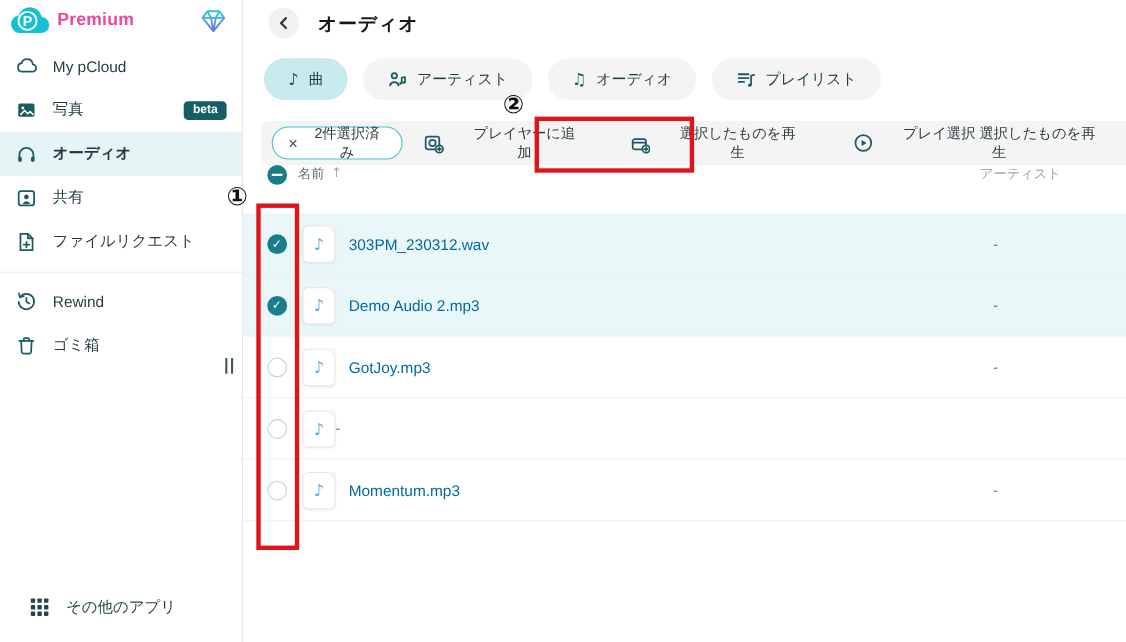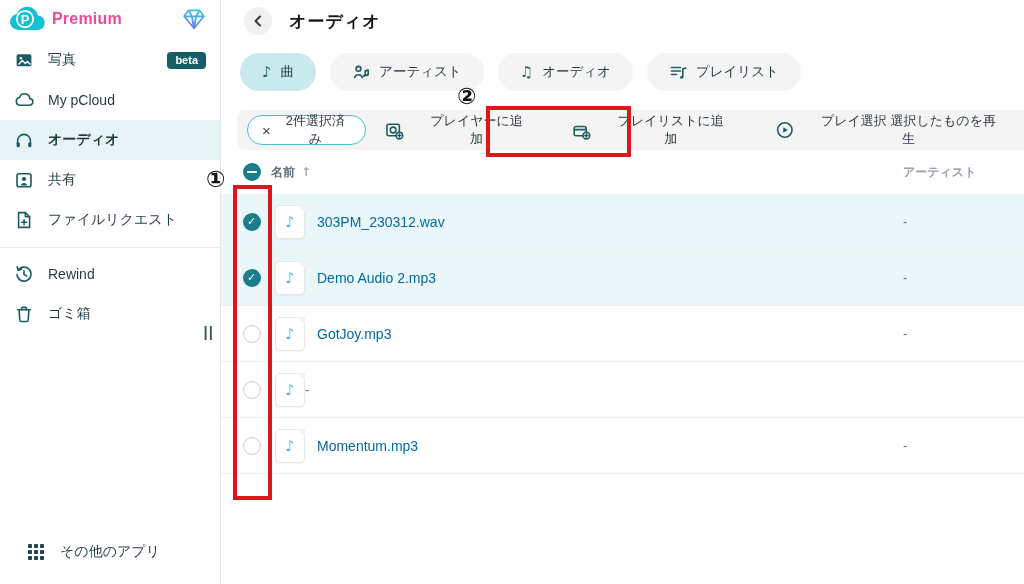--- a/index.html
+++ b/index.html
@@ -46,22 +46,22 @@
     border-radius:8px 0 0 8px; display:flex; align-items:center; padding:0 8px; }
   .sel-pill { height:30px; border:1.5px solid #49c0ce; background:#fff; border-radius:16px;
     display:flex; align-items:center; gap:9px; padding:0 14px; margin-left:2px; cursor:pointer;
     font-size:13px; color:#2b3a40; }
   .sel-pill .x { font-size:15px; color:#3d4c52; line-height:1; }
   .tb-btn { display:flex; align-items:center; gap:21px; border:none; background:transparent;
     cursor:pointer; font-size:13px; color:#2b3a40; padding:0 15px; height:40px;
     font-family:"Liberation Sans","DejaVu Sans",sans-serif; }
   .tb-btn svg { display:block; }
 
-  .thead { position:absolute; left:0; right:0; top:150px; height:44px; display:flex;
-    align-items:center; padding-left:22px;font-weight:bold; }
+  .thead { position:absolute; left:0; right:12px; top:150px; height:44px; display:flex;
+    align-items:flex-start; padding-left:22px; }
   .selall { width:18px; height:18px; border-radius:50%; background:#1a7d8a; position:relative;
     cursor:pointer; flex:0 0 18px; }
   .selall::after { content:""; position:absolute; left:4px; top:8px; width:10px; height:2px;
     background:#fff; border-radius:1px; }
   .th-name { font-size:12px; color:#5f6d74; margin-left:10px; }
   .th-arrow { font-family:"DejaVu Sans",sans-serif; font-size:12px; color:#a3adb3; margin-left:6px; }
   .th-flex { flex:1; }
   .th-artist { width:121px; font-size:12px; color:#97a2a9; }
 
   .rows { position:absolute; left:0; right:0; top:194px; }
@@ -116,37 +116,37 @@
       <g fill="none" stroke="url(#gem)" stroke-width="1.6" stroke-linejoin="round">
         <path d="M6 3 h10 l4 5.5 L11 19.5 2 8.5 Z"></path>
         <path d="M2 8.5 h18 M6 3 l3 5.5 2 11 M16 3 l-3 5.5 -2 11"></path>
       </g>
     </svg>
   </div>
 
   <div class="nav">
     <div class="nav-item">
       <span class="ic">
+        <svg class="sic" width="20" height="20" viewBox="0 0 20 20">
+          <path d="M6.2 15.2 a3.9 3.9 0 0 1-.55-7.75 A5.2 5.2 0 0 1 15.8 8.6 a3.3 3.3 0 0 1-.55 6.6 z"></path>
+        </svg>
+      </span>
+      <span class="nav-label">My pCloud</span>
+    </div>
+
+    <div class="nav-item">
+      <span class="ic">
         <svg width="20" height="20" viewBox="0 0 20 20">
           <rect x="2.6" y="4.2" width="14.8" height="12" rx="1.6" fill="#1c5b63"></rect>
           <circle cx="6.8" cy="8.2" r="1.3" fill="#fff"></circle>
           <path d="M4.5 14.4 l3.9-3.9 2.9 2.9 2-2 3.1 3" stroke="#fff" stroke-width="1.4" fill="none"></path>
         </svg>
       </span>
       <span class="nav-label">写真</span>
       <span class="badge-beta">beta</span>
-    </div>
-
-    <div class="nav-item">
-      <span class="ic">
-        <svg class="sic" width="20" height="20" viewBox="0 0 20 20">
-          <path d="M6.2 15.2 a3.9 3.9 0 0 1-.55-7.75 A5.2 5.2 0 0 1 15.8 8.6 a3.3 3.3 0 0 1-.55 6.6 z"></path>
-        </svg>
-      </span>
-      <span class="nav-label">My pCloud</span>
     </div>
 
     <div class="nav-item active">
       <span class="ic">
         <svg class="sic" width="20" height="20" viewBox="0 0 20 20">
           <path d="M3.6 14 v-3.2 a6.4 6.4 0 0 1 12.8 0 V14"></path>
           <rect x="2.6" y="12.2" width="3.2" height="5" rx="1.5" fill="#1c5b63" stroke="none"></rect>
           <rect x="14.2" y="12.2" width="3.2" height="5" rx="1.5" fill="#1c5b63" stroke="none"></rect>
         </svg>
       </span>
@@ -282,21 +282,21 @@
       </svg>
       <span>プレイヤーに追加</span>
     </button>
     <button class="tb-btn" style="margin-left:14px">
       <svg class="sic" width="19" height="19" viewBox="0 0 19 19">
         <path d="M2.2 7.4 a2 2 0 0 1 2-2 h8.2 a2 2 0 0 1 2 2 v5.4 a2 2 0 0 1-2 2 H4.2 a2 2 0 0 1-2-2 z"></path>
         <path d="M2.2 8.6 h12.2"></path>
         <circle cx="14.6" cy="14.6" r="3.4" fill="#f4f4f4"></circle>
         <path d="M14.6 13.1 v3 M13.1 14.6 h3"></path>
       </svg>
-      <span>プレイリストに追加</span>
+      <span>選択したものを再生</span>
     </button>
     <button class="tb-btn" style="margin-left:16px">
       <svg class="sic" width="20" height="20" viewBox="0 0 20 20">
         <circle cx="10" cy="10" r="7.3"></circle>
         <path d="M8.4 7.3 L13 10 l-4.6 2.7 z" fill="#1c5b63" stroke="none"></path>
       </svg>
       <span>プレイ選択 選択したものを再生</span>
     </button>
   </div>
 

